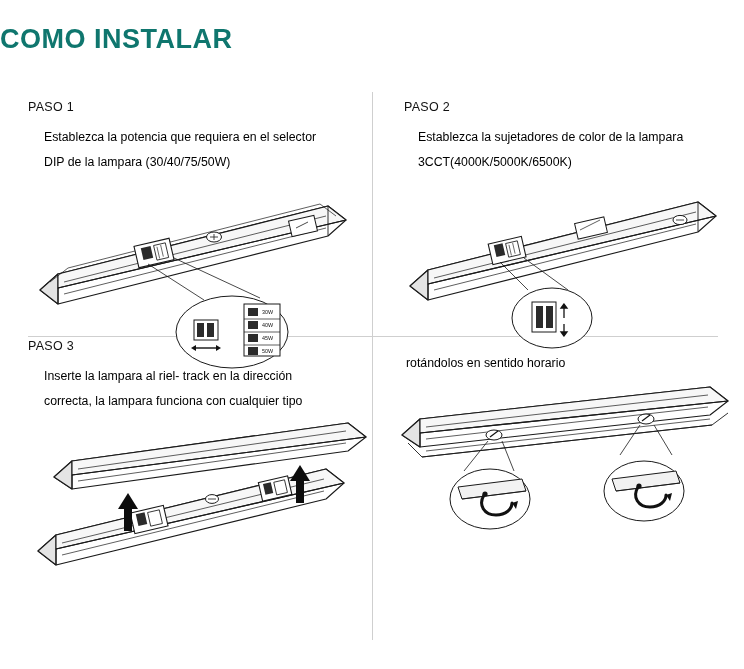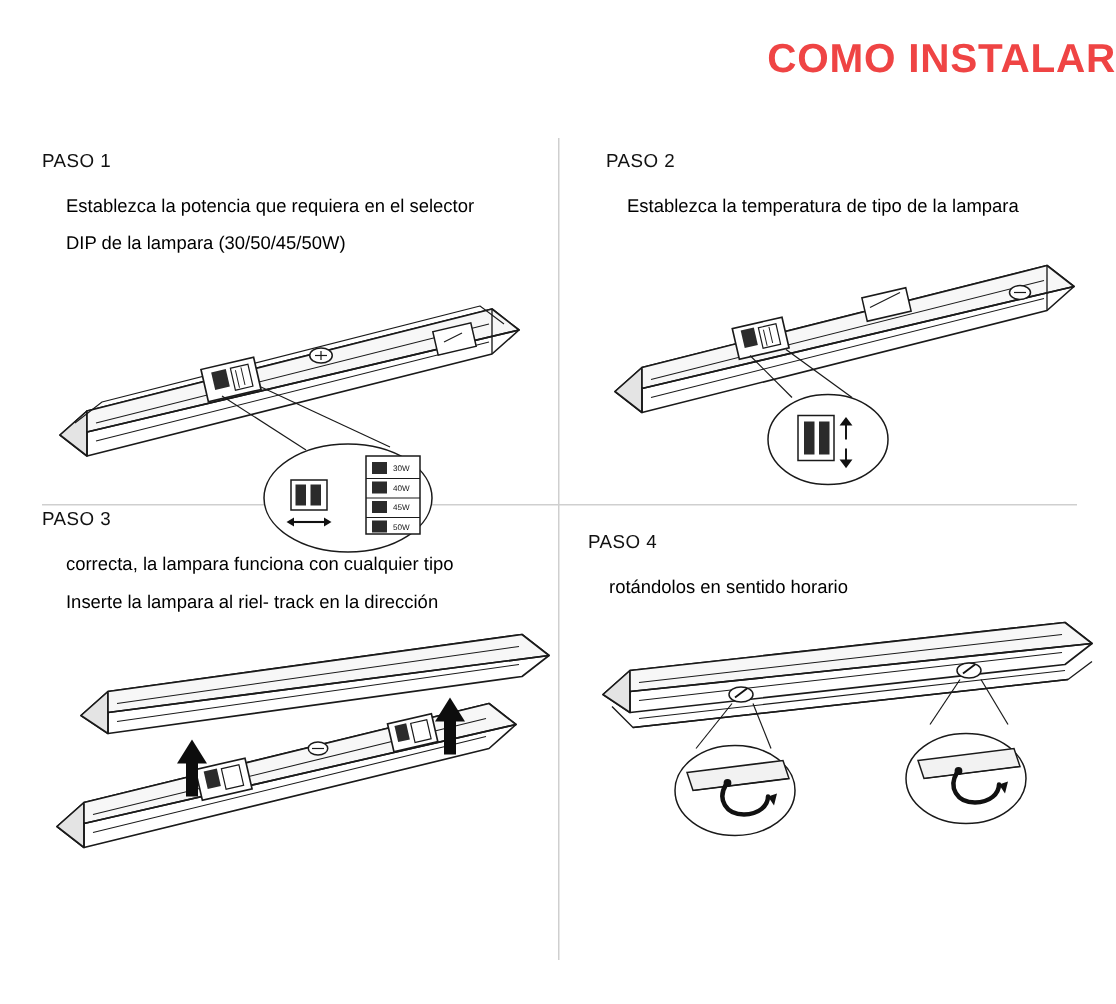--- a/index.html
+++ b/index.html
@@ -8,26 +8,26 @@
     width: 744px;
     height: 669px;
     background: #ffffff;
     font-family: "Liberation Sans", sans-serif;
     color: #000000;
     overflow: hidden;
     position: relative;
   }
 
   .page-title {
-    text-align: right;
+    text-align: left;
     font-size: 27px;
     font-weight: bold;
     letter-spacing: 0.5px;
     margin: 24px 0 0 0;
-    color: #ef4444;
+    color: #0f766e;
   }
 
   .grid {
     position: absolute;
     top: 86px;
     left: 0;
     width: 660px;
     height: 560px;
   }
 
@@ -94,21 +94,21 @@
 <h1 class="page-title">COMO INSTALAR</h1>
 
 <div class="grid">
 
   <div class="v-divider"></div>
   <div class="h-divider"></div>
 
   <div class="cell cell-1">
     <div class="step-label">PASO 1</div>
     <p class="step-text">Establezca  la potencia que requiera en el selector</p>
-    <p class="step-text">DIP de la lampara (30/50/45/50W)</p>
+    <p class="step-text">DIP de la lampara (30/40/75/50W)</p>
 
     <div class="art art-1">
       <svg width="344" height="180" viewBox="0 0 344 180">
         <g fill="none" stroke="#1a1a1a" stroke-width="1.1" stroke-linejoin="round">
 
           <path d="M12 112 L30 96 L300 28 L318 42 L300 58 L30 126 Z" fill="#ffffff"></path>
           <path d="M12 112 L30 126 L30 96 Z" fill="#e4e4e4"></path>
           <path d="M30 96 L300 28 L318 42 L30 110 Z" fill="#f7f7f7"></path>
           <path d="M30 110 L318 42"></path>
           <path d="M30 110 L30 126"></path>
@@ -175,21 +175,22 @@
       </svg>
       <span class="hide">30W</span>
       <span class="hide">40W</span>
       <span class="hide">45W</span>
       <span class="hide">50W</span>
     </div>
   </div>
 
   <div class="cell cell-2">
     <div class="step-label">PASO 2</div>
-    <p class="step-text">Establezca la temperatura de tipo de la lampara</p>
+    <p class="step-text">Establezca la sujetadores de color de la lampara</p>
+    <p class="step-text">3CCT(4000K/5000K/6500K)</p>
 
     <div class="art art-2">
       <svg width="344" height="180" viewBox="0 0 344 180">
         <g fill="none" stroke="#1a1a1a" stroke-width="1.1" stroke-linejoin="round">
           <path d="M6 108 L24 92 L294 24 L312 38 L294 54 L24 122 Z" fill="#ffffff"></path>
           <path d="M6 108 L24 122 L24 92 Z" fill="#e4e4e4"></path>
           <path d="M24 92 L294 24 L312 38 L24 106 Z" fill="#f7f7f7"></path>
           <path d="M24 106 L312 38"></path>
           <path d="M24 106 L24 122"></path>
           <path d="M294 24 L294 54" stroke-width="0.9"></path>
@@ -232,22 +233,22 @@
             <line x1="160" y1="146" x2="160" y2="156"></line>
             <path d="M160 158 l-3 -4 6 0 z"></path>
           </g>
         </g>
       </svg>
     </div>
   </div>
 
   <div class="cell cell-3">
     <div class="step-label">PASO 3</div>
+    <p class="step-text">Inserte la lampara al riel- track en la dirección</p>
     <p class="step-text">correcta, la lampara funciona con cualquier tipo</p>
-    <p class="step-text">Inserte la lampara al riel- track en la dirección</p>
 
     <div class="art art-3">
       <svg width="344" height="180" viewBox="0 0 344 180">
 
         <g fill="none" stroke="#1a1a1a" stroke-width="1.1" stroke-linejoin="round">
           <path d="M26 60 L44 44 L320 6 L338 20 L320 34 L44 72 Z" fill="#ffffff"></path>
           <path d="M26 60 L44 72 L44 44 Z" fill="#e4e4e4"></path>
           <path d="M44 44 L320 6 L338 20 L44 58 Z" fill="#f7f7f7"></path>
           <path d="M44 58 L338 20"></path>
           <path d="M44 58 L44 72"></path>
@@ -284,21 +285,20 @@
           <path d="M96 114 L96 92 L90 92 L100 76 L110 92 L104 92 L104 114 Z"></path>
         </g>
         <g fill="#0d0d0d">
           <path d="M268 86 L268 64 L262 64 L272 48 L282 64 L276 64 L276 86 Z"></path>
         </g>
       </svg>
     </div>
   </div>
 
   <div class="cell cell-4">
-    <div class="step-label">PASO 4</div>
     <p class="step-text">rotándolos en sentido horario</p>
 
     <div class="art art-4">
       <svg width="344" height="180" viewBox="0 0 344 180">
 
         <g fill="none" stroke="#1a1a1a" stroke-width="1.1" stroke-linejoin="round">
           <path d="M10 56 L28 40 L318 8 L336 22 L318 36 L28 68 Z" fill="#ffffff"></path>
           <path d="M10 56 L28 68 L28 40 Z" fill="#e4e4e4"></path>
           <path d="M28 40 L318 8 L336 22 L28 54 Z" fill="#f7f7f7"></path>
           <path d="M28 54 L336 22"></path>

